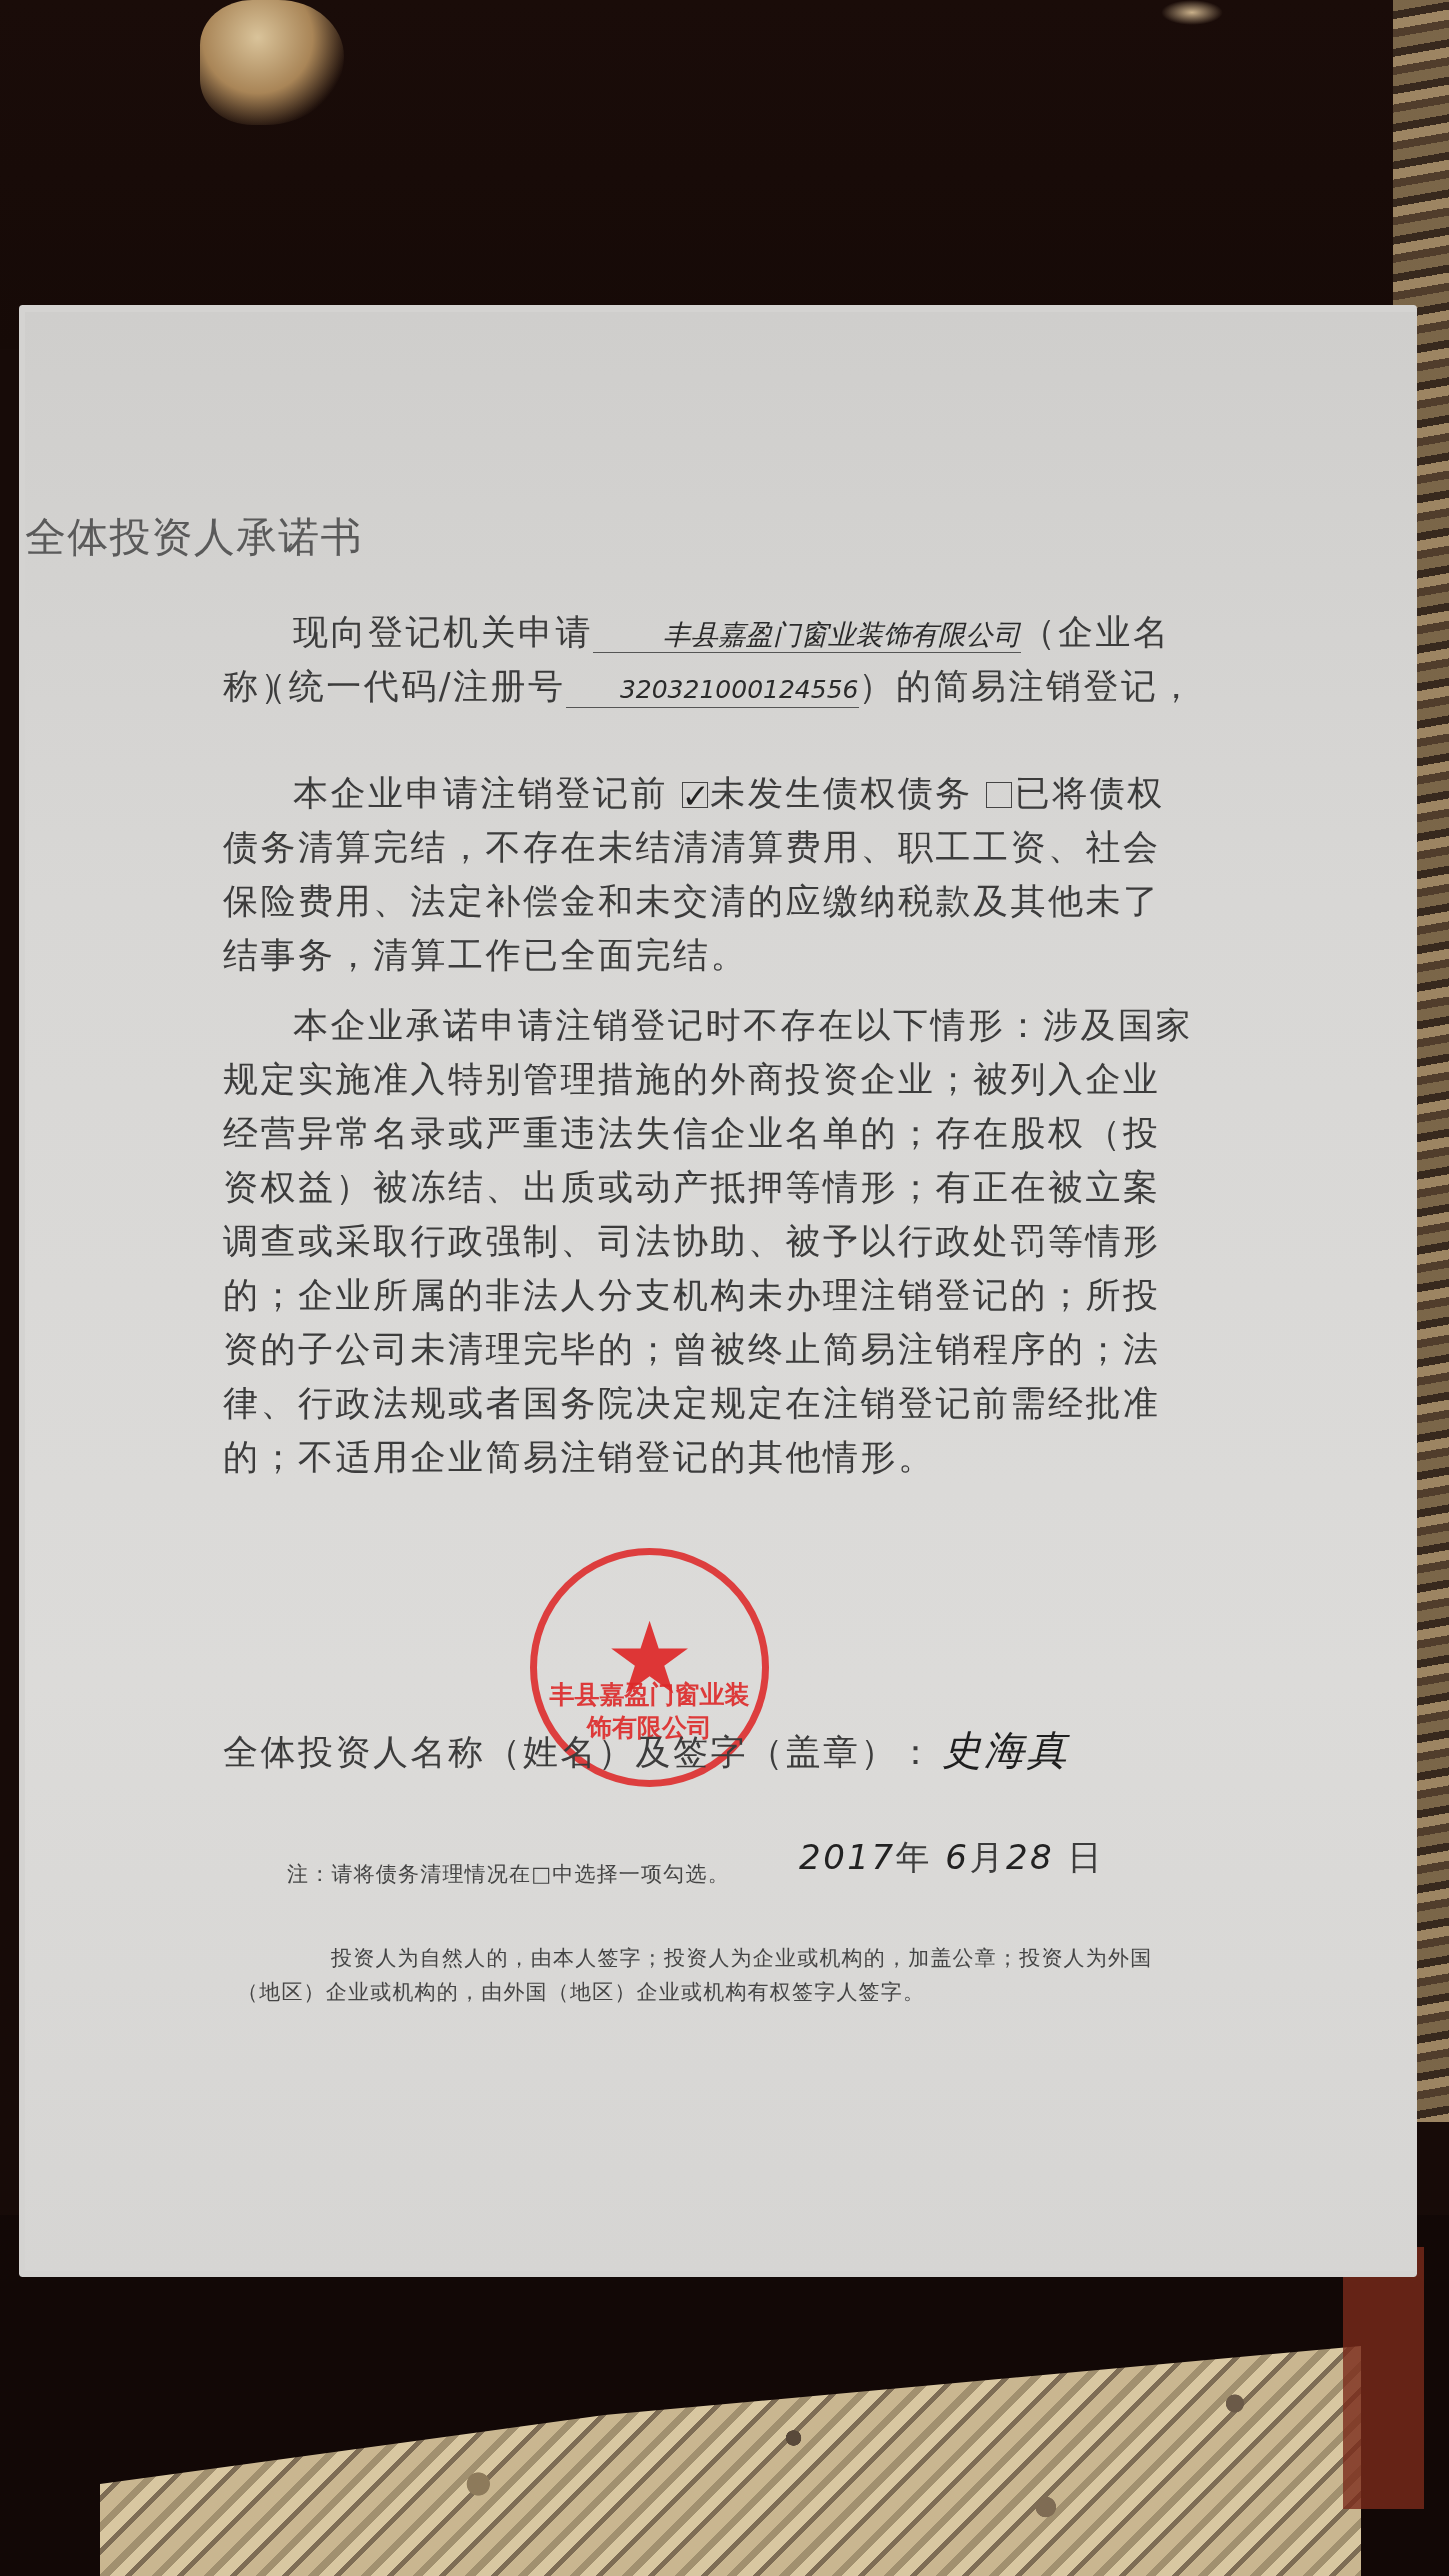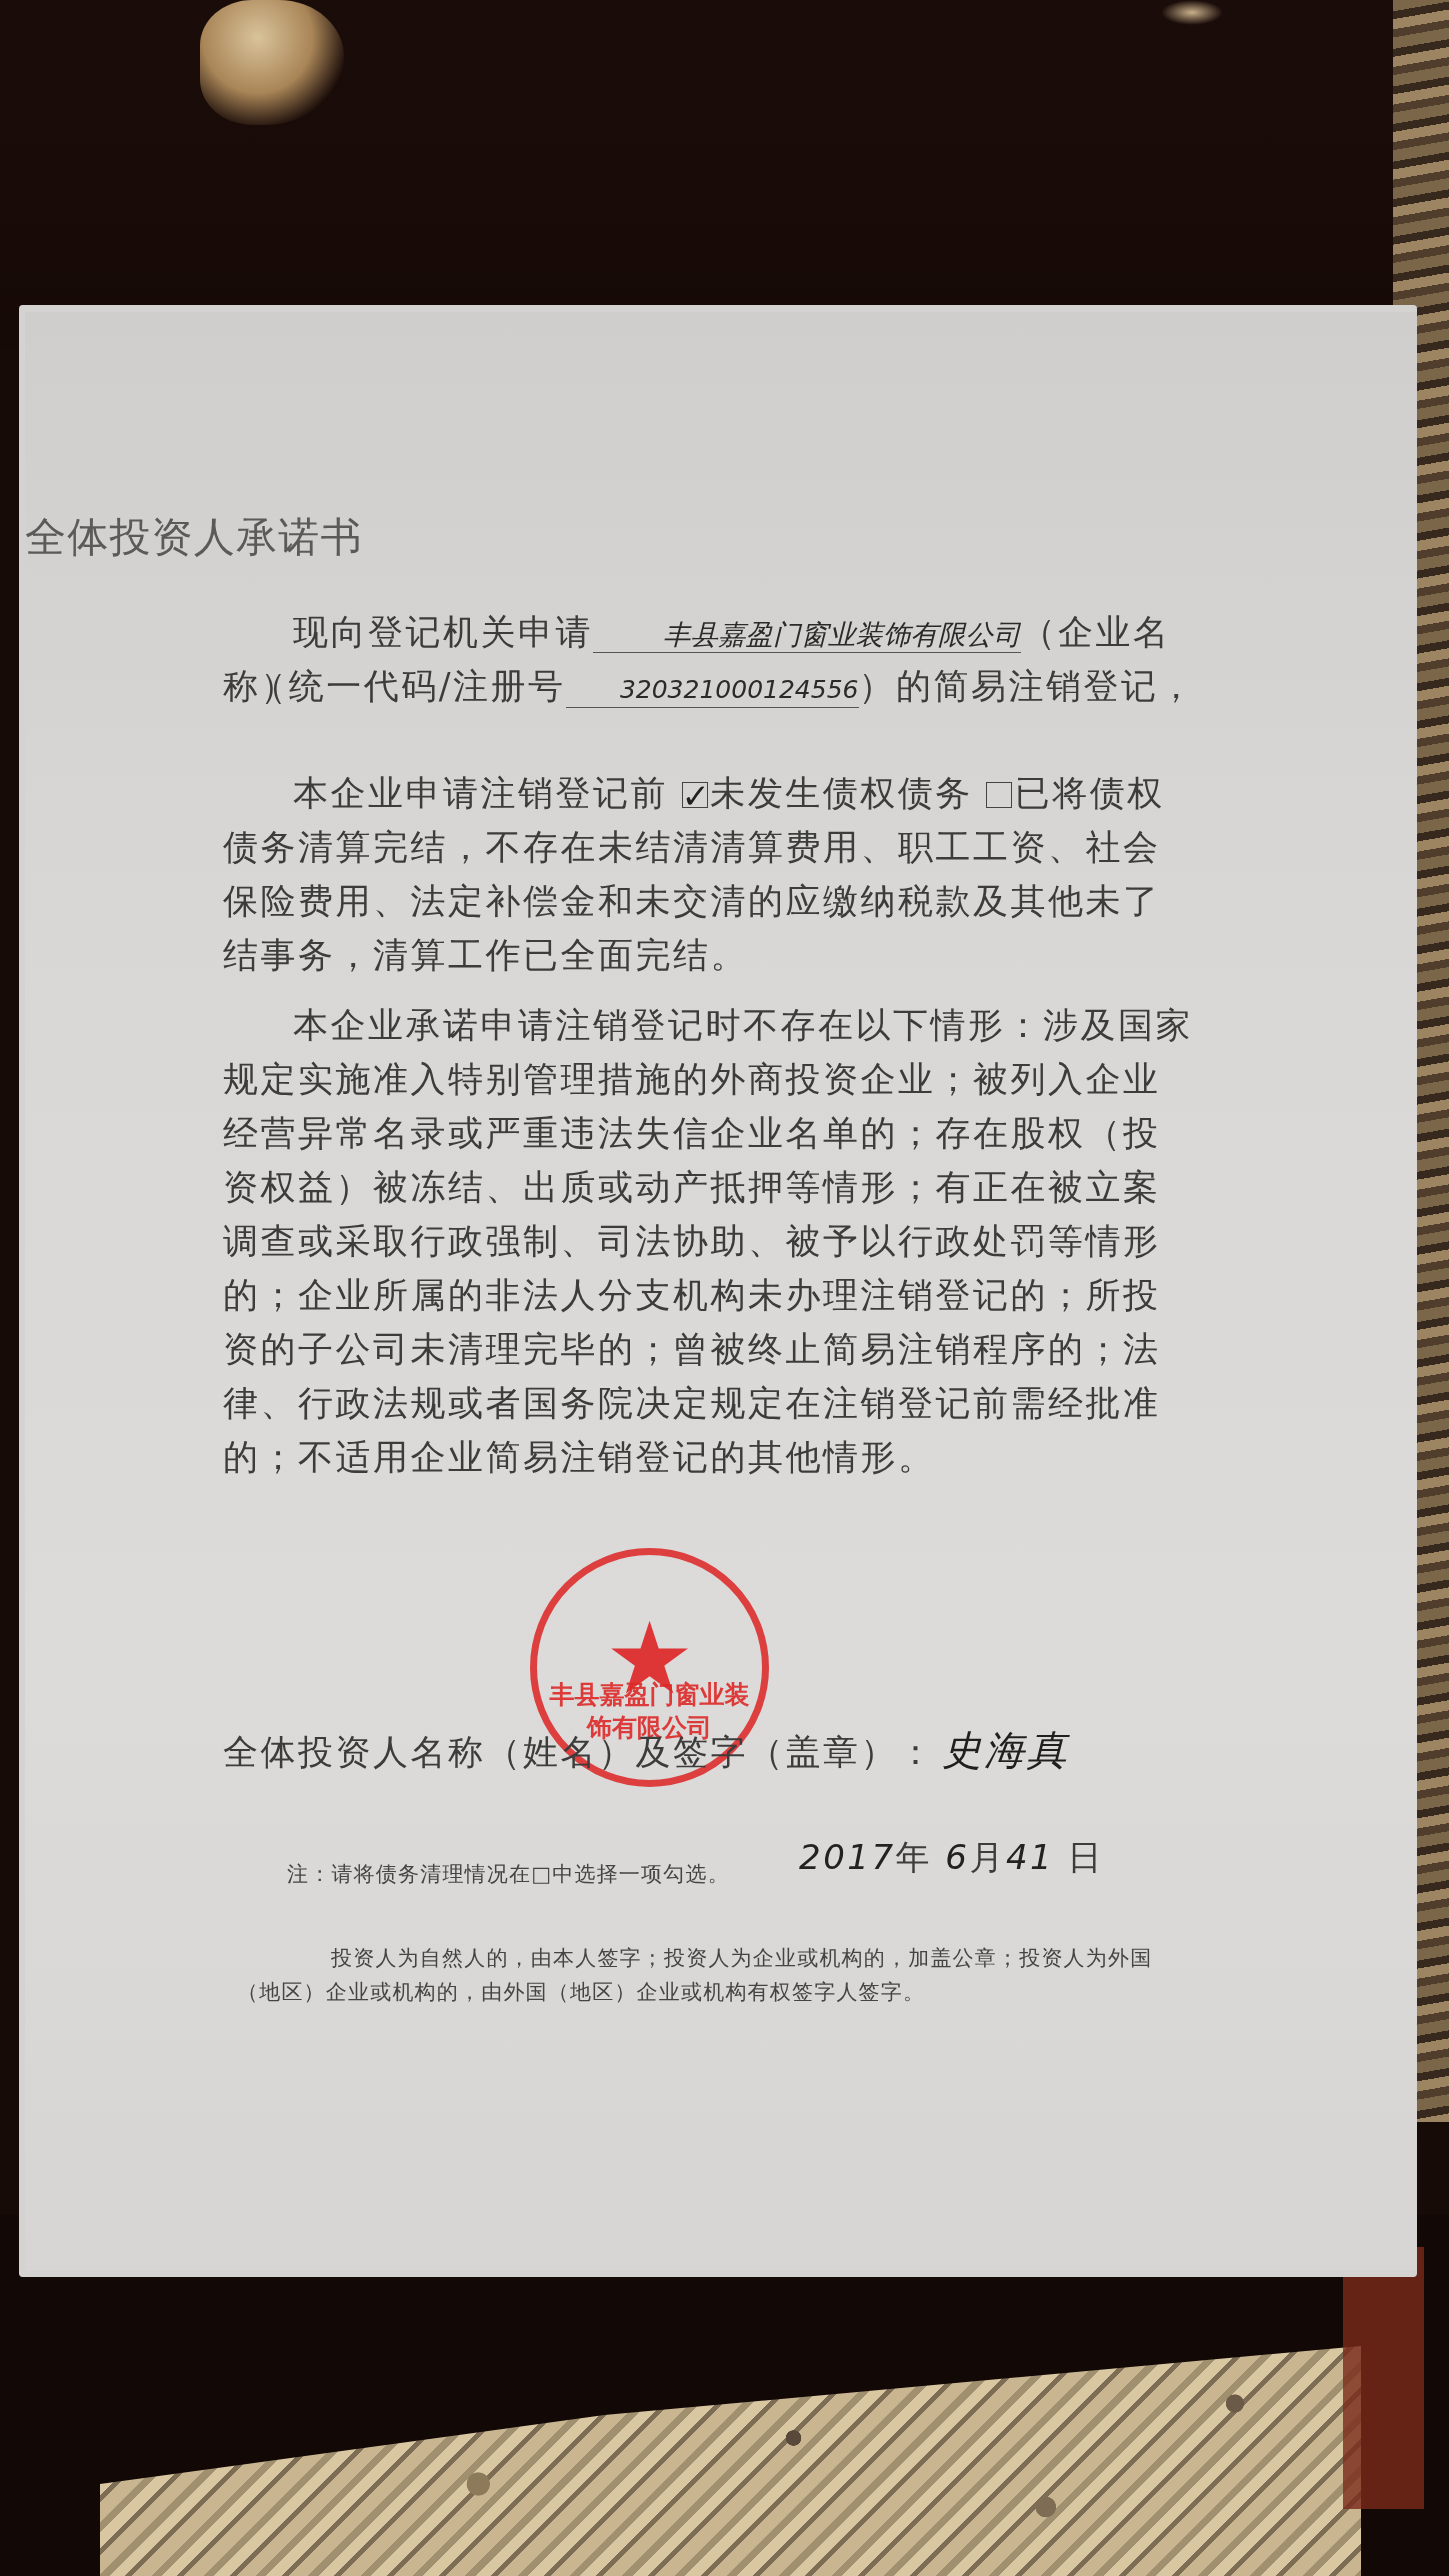--- a/index.html
+++ b/index.html
@@ -143,21 +143,21 @@
     <div class="seal-star">★</div>
     <div class="seal-text">丰县嘉盈门窗业装饰有限公司</div>
   </div>
 
   <div class="signature-line">
     <span>全体投资人名称（姓名）及签字（盖章）：</span><span class="signature">史海真</span>
   </div>
 
   <div class="date">
     <span class="hw">2017</span><span>年</span>
-    <span class="hw">6</span><span>月</span><span class="hw">41</span>
+    <span class="hw">6</span><span>月</span><span class="hw">28</span>
     <span>日</span>
   </div>
 
   <div class="note" style="top:1545px;">注：请将债务清理情况在□中选择一项勾选。</div>
   <div class="note" style="top:1629px; left:212px; width:936px; text-indent:94px;">投资人为自然人的，由本人签字；投资人为企业或机构的，加盖公章；投资人为外国（地区）企业或机构的，由外国（地区）企业或机构有权签字人签字。</div>
 
 </div>
 
 
 </body></html>

